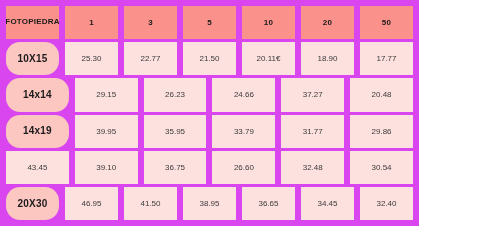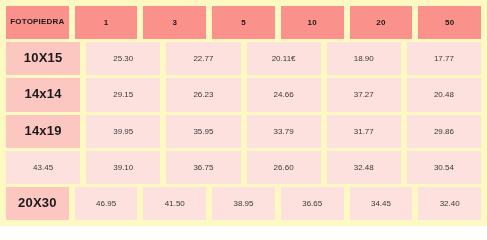--- a/index.html
+++ b/index.html
@@ -7,28 +7,28 @@
     padding: 0;
     background: #ffffff;
   }
   body {
     width: 487px;
     height: 226px;
     overflow: hidden;
     font-family: "Liberation Sans", sans-serif;
   }
   .price-table {
-    width: 487px;
+    width: 419px;
     height: 226px;
     box-sizing: border-box;
     padding: 6px;
     display: flex;
     flex-direction: column;
     gap: 3px;
-    background: #fef9c3;
+    background: #d946ef;
   }
   .table-row {
     display: flex;
     flex-direction: row;
     gap: 6px;
     flex: 1 1 0;
     min-height: 0;
   }
   .cell {
     flex: 1 1 0;
@@ -51,22 +51,23 @@
   .row-header .cell-corner {
     font-size: 8px;
     font-weight: bold;
     line-height: 1.35;
   }
   
   .cell-rowlabel {
     background: #fcc6c1;
     color: #1b1b1b;
     font-weight: bold;
-    font-size: 13px;
+    font-size: 10px;
     letter-spacing: 0.2px;
+    border-radius: 14px;
   }
   
   .cell-data {
     background: #fde1df;
     color: #3a3a3a;
     font-weight: normal;
     font-size: 8px;
   }
 </style>
 </head>
@@ -85,20 +86,21 @@
     <div class="cell">5</div>
     <div class="cell">10</div>
     <div class="cell">20</div>
     <div class="cell">50</div>
   </div>
 
   <div class="table-row">
     <div class="cell cell-rowlabel">10X15</div>
     <div class="cell cell-data">25.30</div>
     <div class="cell cell-data">22.77</div>
+    <div class="cell cell-data">21.50</div>
     <div class="cell cell-data">20.11€</div>
     <div class="cell cell-data">18.90</div>
     <div class="cell cell-data">17.77</div>
   </div>
 
   <div class="table-row">
     <div class="cell cell-rowlabel">14x14</div>
     <div class="cell cell-data">29.15</div>
     <div class="cell cell-data">26.23</div>
     <div class="cell cell-data">24.66</div>

